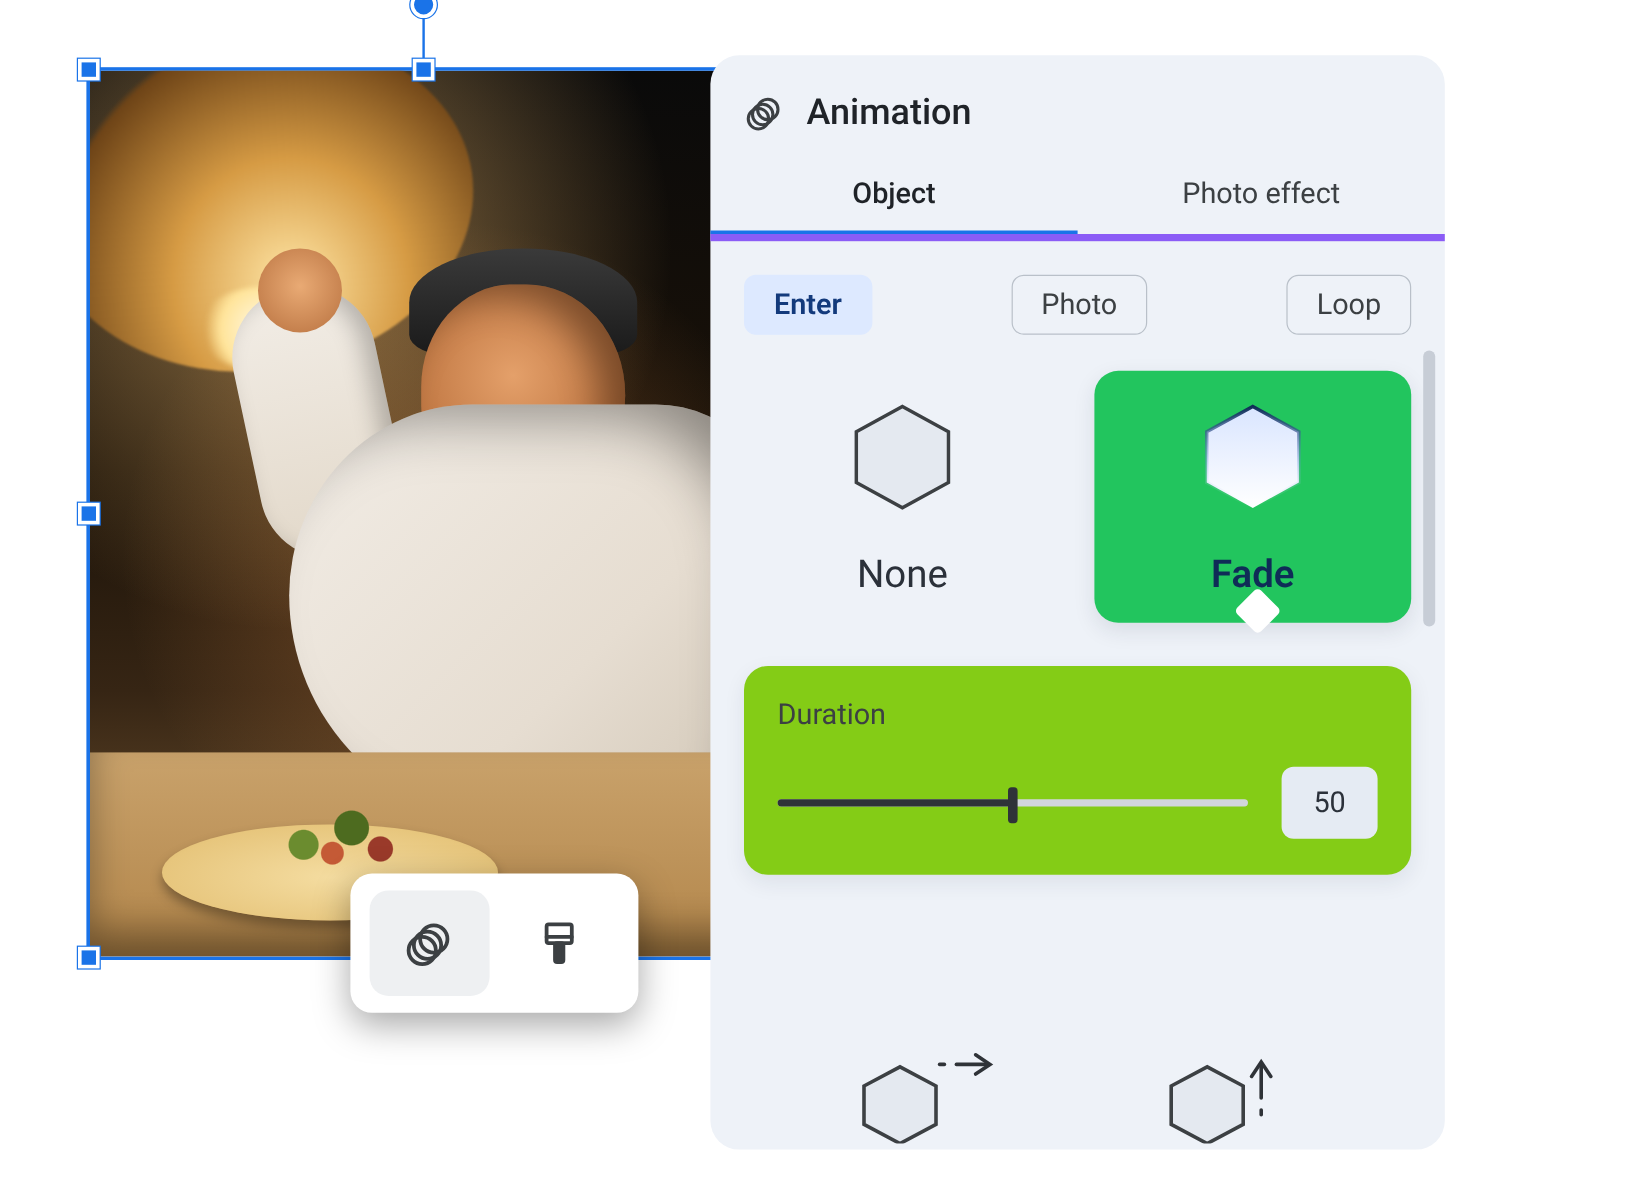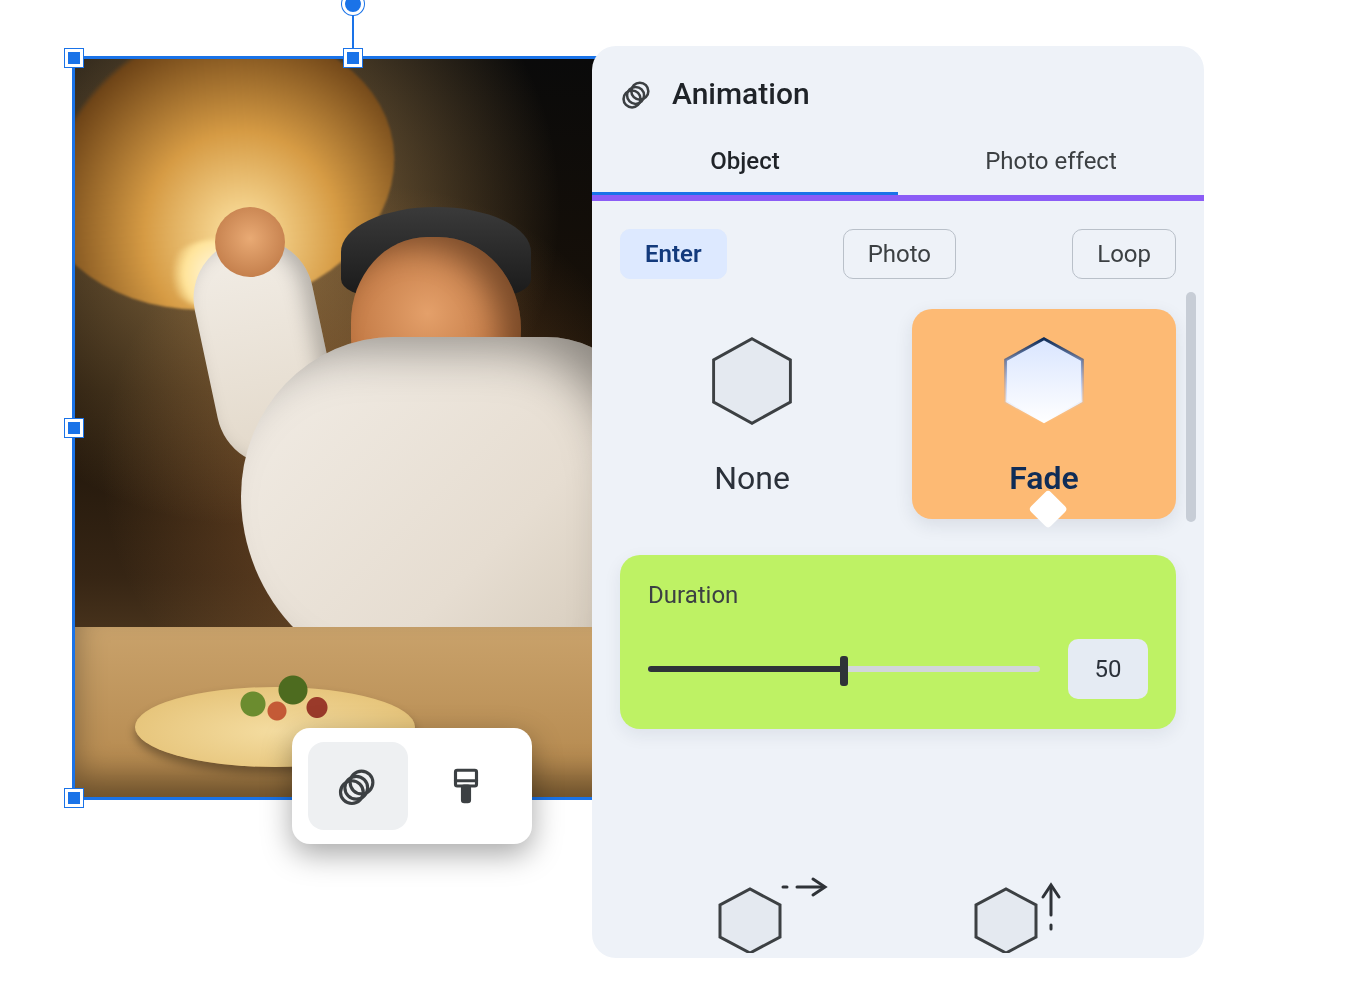--- a/index.html
+++ b/index.html
@@ -122,35 +122,35 @@
   }
   .chip.active{ background:#dde9ff; color:#133a7c; border-color:#dde9ff; font-weight:600;}
 
   .anim-grid{ display:flex; gap:28px; margin-top:30px;}
   .anim-card{
     flex:1; height:210px; border-radius:20px; display:flex; flex-direction:column;
     align-items:center; justify-content:flex-end; gap:30px; padding-bottom:22px;
     cursor:pointer; position:relative;
   }
   .anim-card.selected{
-    background:#fdba74; box-shadow:0 6px 18px rgba(30,40,60,.10);align-items:center;
+    background:#22c55e; box-shadow:0 6px 18px rgba(30,40,60,.10);align-items:center;
   }
   .anim-label{ font-size:32px; color:#2b313a; }
   .anim-card.selected .anim-label{ color:#0f2c57; font-weight:600;}
   .hex{ width:96px; height:96px; }
   .hex svg{ width:100%; height:100%; display:block;}
   .pointer-tip{
     position:absolute; left:50%; bottom:-14px; transform:translateX(-50%);
     width:28px; height:28px; background:#fff; rotate:45deg; border-radius:4px;
     display:none;
   }
   .anim-card.selected .pointer-tip{ display:block; }
 
   .duration-card{
-    margin-top:36px; background:#bef264; border-radius:20px; padding:26px 28px 30px;
+    margin-top:36px; background:#84cc16; border-radius:20px; padding:26px 28px 30px;
     box-shadow:0 6px 18px rgba(30,40,60,.08);
   }
   .duration-label{ font-size:24px; color:#3c4043; margin-bottom:30px;}
   .slider-row{ display:flex; align-items:center; gap:28px;}
   .slider{ position:relative; flex:1; height:30px; }
   .track-full{ position:absolute; left:0; right:0; top:12px; height:6px; background:#d2d6db; border-radius:3px;}
   .track-fill{ position:absolute; left:0; top:12px; height:6px; background:#2f3338; border-radius:3px;}
   .thumb{ position:absolute; top:2px; width:8px; height:30px; background:#2f3338; border-radius:3px; transform:translateX(-50%);}
   .value-box{
     width:80px; height:60px; border-radius:10px; background:#e5ebf3;

